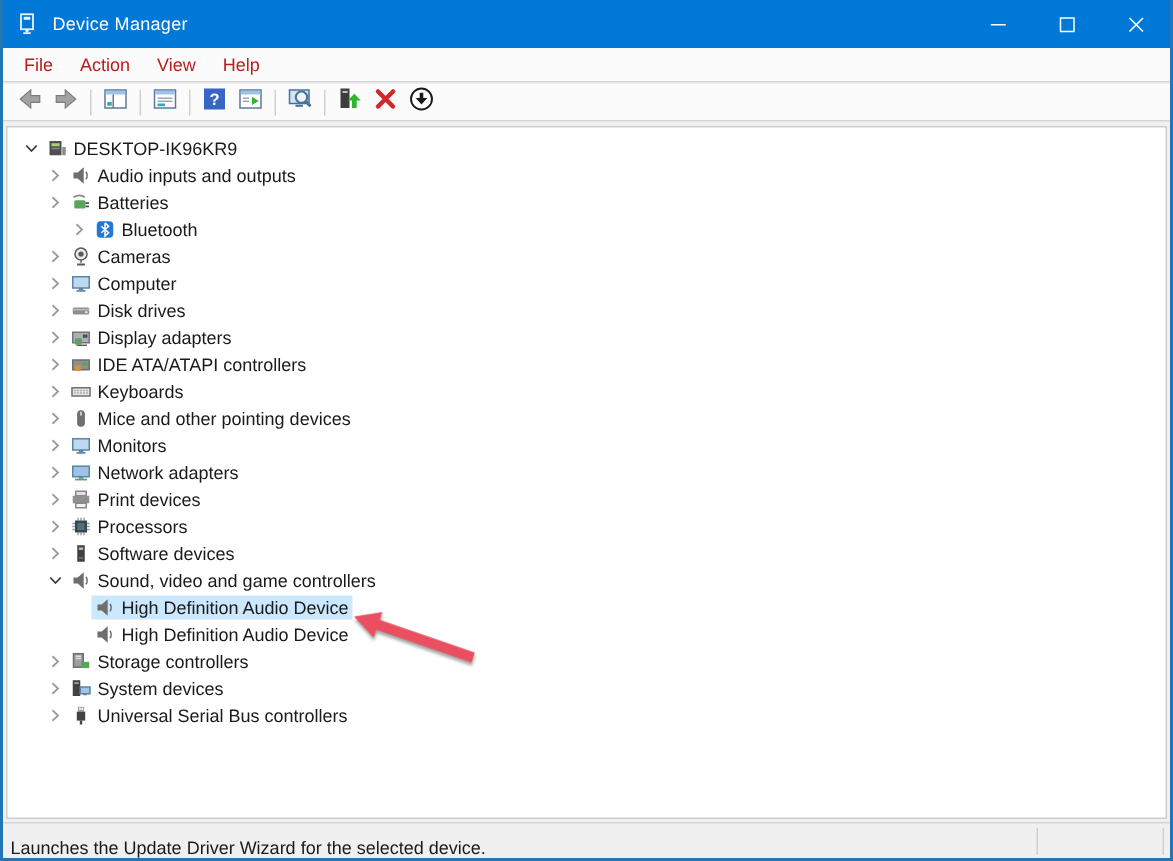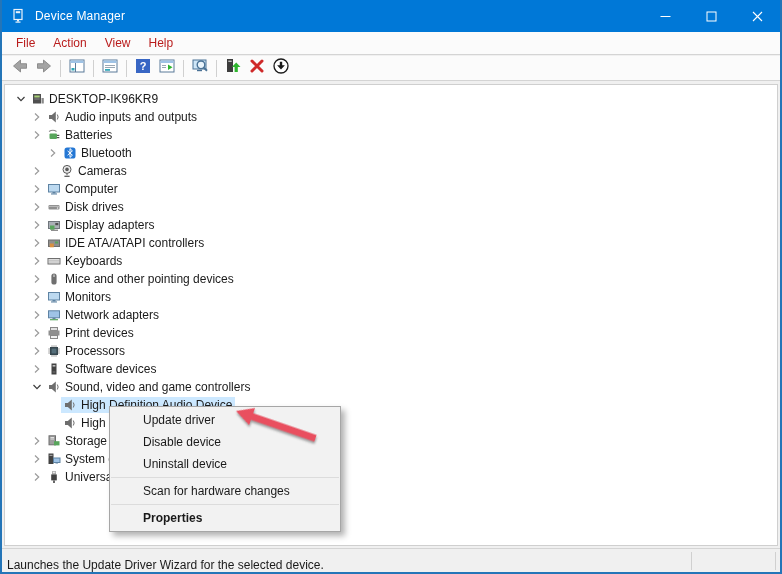--- a/index.html
+++ b/index.html
@@ -225,21 +225,21 @@
         <span class="row-core">
           <span class="t-icon">
             <svg width="14" height="14" viewBox="0 0 14 14">
               <rect x="1.5" y="1.5" width="11" height="11" rx="2.6" fill="#2477d4"></rect>
               <path d="M7 2.6 V11.4 L9.4 9.2 L4.6 4.9 M7 2.6 L9.4 4.9 L4.6 9.2" stroke="#fff" stroke-width="1" fill="none"></path>
             </svg>
           </span>
           <span class="t-label">Bluetooth</span>
         </span>
       </div>
-      <div class="tree-row" style="padding-left: 24px; gap: 13px;">
+      <div class="tree-row" style="padding-left: 24px;">
         <span class="chev">
           <svg width="14" height="14" viewBox="0 0 14 14">
             <path d="M5 3.5 L8.7 7 L5 10.5" stroke="#9b9b9b" stroke-width="1.2" fill="none"></path>
           </svg>
         </span>
         <span class="row-core">
           <span class="t-icon">
             <svg width="14" height="14" viewBox="0 0 14 14">
               <circle cx="7" cy="5.4" r="4" fill="#ececec" stroke="#5a5a5a"></circle>
               <circle cx="7" cy="5.4" r="1.8" fill="#5a5a5a"></circle>
@@ -527,29 +527,20 @@
               <rect x="7.3" y="1.8" width="1" height="1.5" fill="#fff"></rect>
               <rect x="4.2" y="4.4" width="5.6" height="6" fill="#424242"></rect>
               <line x1="7" y1="10.4" x2="7" y2="13" stroke="#424242" stroke-width="1.6"></line>
             </svg>
           </span>
           <span class="t-label">Universal Serial Bus controllers</span>
         </span>
       </div>
     </div>
 
-  <div class="contextmenu" id="contextmenu">
-      <div class="cm-item">Update driver</div>
-      <div class="cm-item">Disable device</div>
-      <div class="cm-item">Uninstall device</div>
-      <div class="cm-sep"></div>
-      <div class="cm-item">Scan for hardware changes</div>
-      <div class="cm-sep"></div>
-      <div class="cm-item bold">Properties</div>
-    </div>
 
   <svg class="arrow-annot" id="arrow" width="86" height="22" viewBox="0 0 86 22">
     <polygon points="0,11 17,2 17,7.5 84,7.5 84,14.5 17,14.5 17,20" fill="#e94f5f"></polygon>
   </svg>
 
   <div class="statusbar">
     <span>Launches the Update Driver Wizard for the selected device.</span>
     <div class="sb-div" style="right:88px;"></div>
     <div class="sb-div" style="right:4px;"></div>
   </div>

